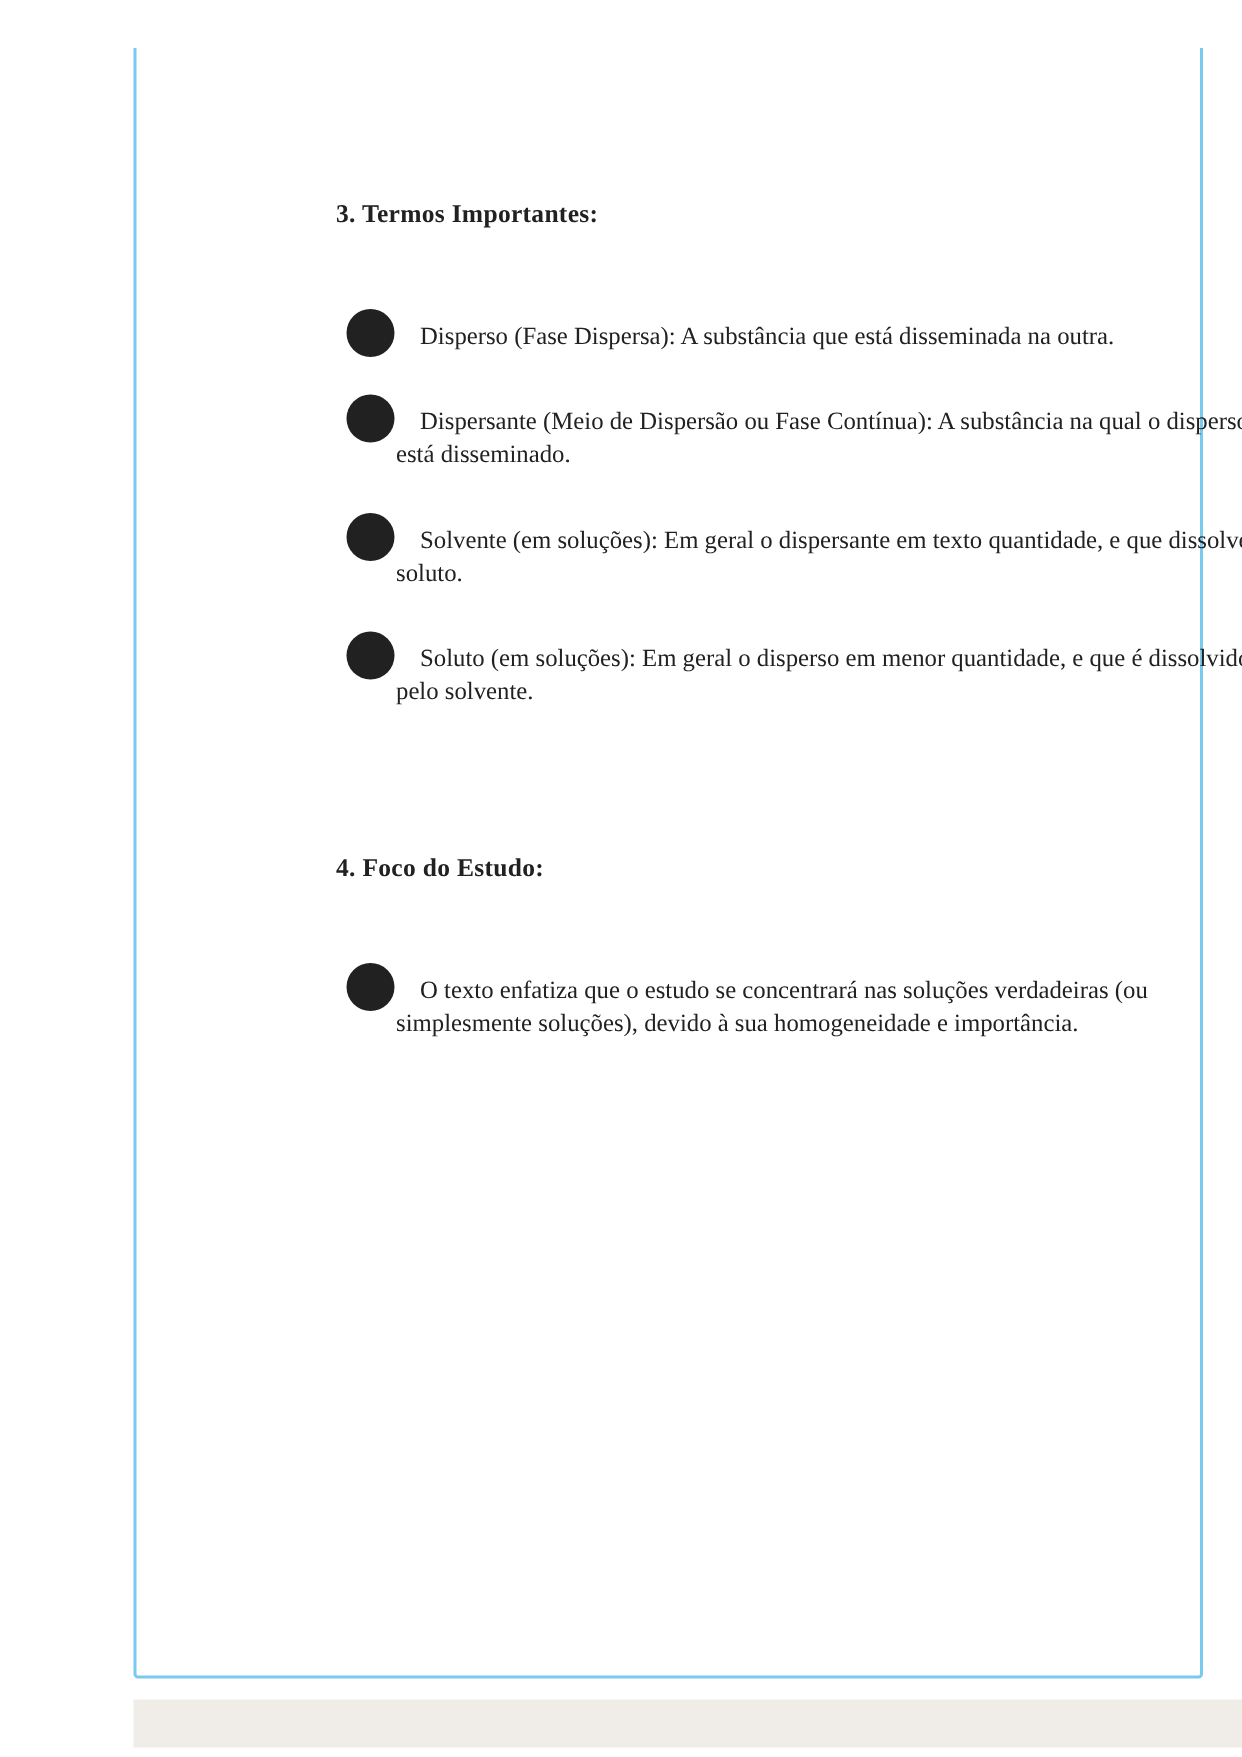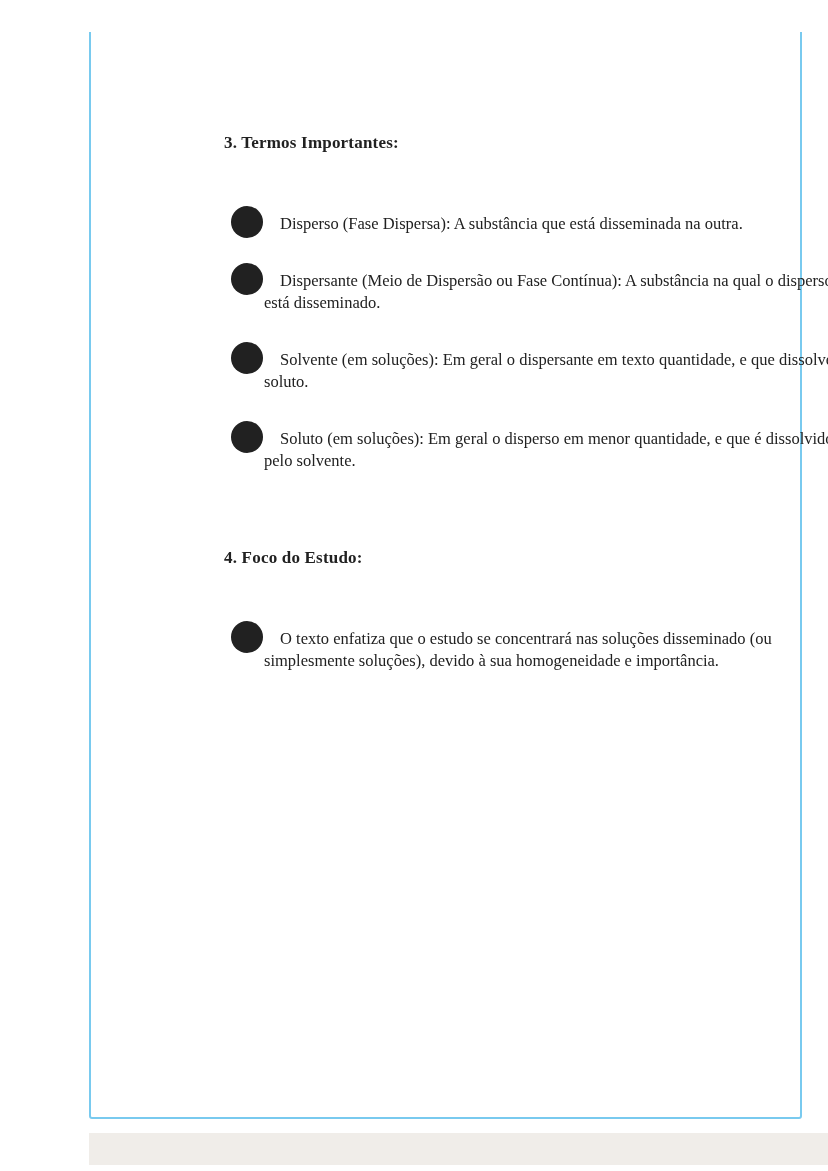--- a/index.html
+++ b/index.html
@@ -35,21 +35,21 @@
     width: 652px;
   }
 
   .section-heading {
     font-weight: bold;
     font-size: 17px;
     line-height: 20px;
     letter-spacing: 0.2px;
     margin: 0 0 28px 0;
   }
-  .section + .section .section-heading { }
+  .section + .section .section-heading { margin-top: 21px; }
 
   ul.bullets {
     list-style: none;
     margin: 12px; padding: 0 0 0 28px;
     width: 650px;
   }
   ul.bullets li {
     position: relative;
     font-size: 16.5px;
     line-height: 22px;
@@ -109,21 +109,21 @@
             <span>Soluto (em soluções): Em geral o disperso em menor quantidade, e que é dissolvido pelo solvente.</span>
           </li>
         </ul>
       </div>
 
       <div class="section">
         <div class="section-heading">4. Foco do Estudo:</div>
         <ul class="bullets">
           <li>
             <span class="dot"></span>
-            <span>O texto enfatiza que o estudo se concentrará nas soluções disseminado (ou simplesmente soluções), devido à sua homogeneidade e importância.</span>
+            <span>O texto enfatiza que o estudo se concentrará nas soluções verdadeiras (ou simplesmente soluções), devido à sua homogeneidade e importância.</span>
           </li>
         </ul>
       </div>
 
     </div>
   </div>
 
   <div class="page-edge-line"></div>
 
   <div class="bottom-bar"></div>

